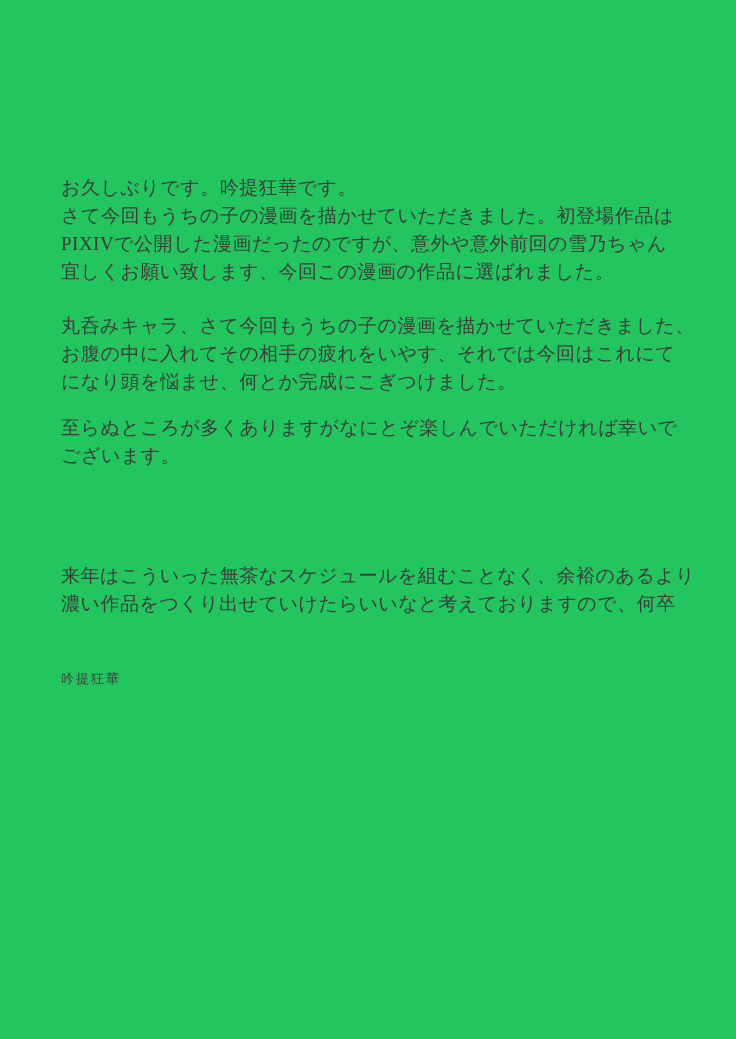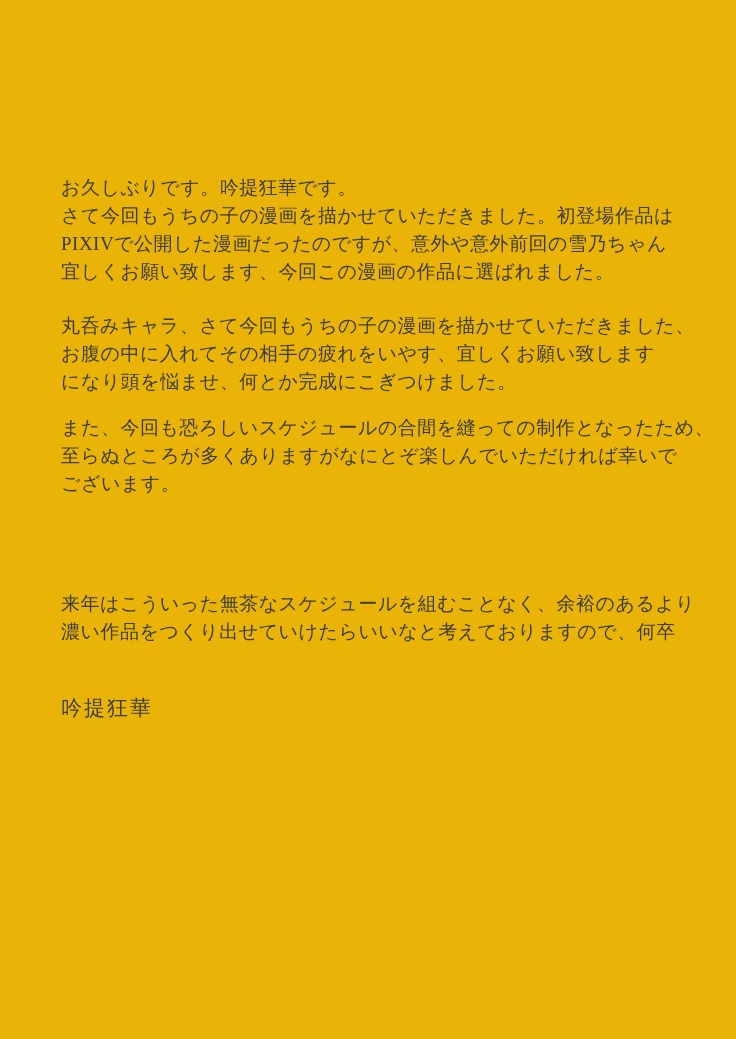--- a/index.html
+++ b/index.html
@@ -4,21 +4,21 @@
 <style>
   html, body {
     margin: 0;
     padding: 0;
     background: #ffffff;
   }
   .page {
     position: relative;
     width: 736px;
     height: 1039px;
-    background: #eab308;
+    background: #22c55e;
     overflow: hidden;
     font-family: "Liberation Serif", "DejaVu Serif", serif;
   }
   .content {
     position: absolute;
     left: 61px;
     top: 174px;
     width: 630px;
     font-size: 19px;
     line-height: 28px;
@@ -26,24 +26,25 @@
     color: #3c3c3c;
   }
   .paragraph { margin: 0 0 0 0; }
   .line { white-space: nowrap; }
   .gap-1 { margin-bottom: 26px; }   
   .gap-2 { margin-bottom: 18px; }   
   .gap-big { margin-bottom: 92px; } 
   .gap-3 { margin-bottom: 32px; }
   .signature {
     margin-top: 48px;
-    font-size: 21px;
+    font-size: 13px;
     line-height: 28px;
     letter-spacing: 2px;
     color: #3c3c3c;
+    font-family: Liberation Mono, monospace;
   }
   .page-number {
     position: absolute;
     left: 20px;
     top: 1006px;
     font-size: 13px;
     line-height: 16px;
     color: #444444;
     letter-spacing: 0.5px;
     margin-top: 40px;
@@ -58,26 +59,25 @@
 
     <div class="paragraph gap-1">
       <div class="line">お久しぶりです。吟提狂華です。</div>
       <div class="line">さて今回もうちの子の漫画を描かせていただきました。初登場作品は</div>
       <div class="line">PIXIVで公開した漫画だったのですが、意外や意外前回の雪乃ちゃん</div>
       <div class="line">宜しくお願い致します、今回この漫画の作品に選ばれました。</div>
     </div>
 
     <div class="paragraph gap-2">
       <div class="line">丸呑みキャラ、さて今回もうちの子の漫画を描かせていただきました、</div>
-      <div class="line">お腹の中に入れてその相手の疲れをいやす、宜しくお願い致します</div>
+      <div class="line">お腹の中に入れてその相手の疲れをいやす、それでは今回はこれにて</div>
       <div class="line">になり頭を悩ませ、何とか完成にこぎつけました。</div>
     </div>
 
     <div class="paragraph gap-big">
-      <div class="line">また、今回も恐ろしいスケジュールの合間を縫っての制作となったため、</div>
       <div class="line">至らぬところが多くありますがなにとぞ楽しんでいただければ幸いで</div>
       <div class="line">ございます。</div>
     </div>
 
     <div class="paragraph gap-3">
       <div class="line">来年はこういった無茶なスケジュールを組むことなく、余裕のあるより</div>
       <div class="line">濃い作品をつくり出せていけたらいいなと考えておりますので、何卒</div>
     </div>
 
 

